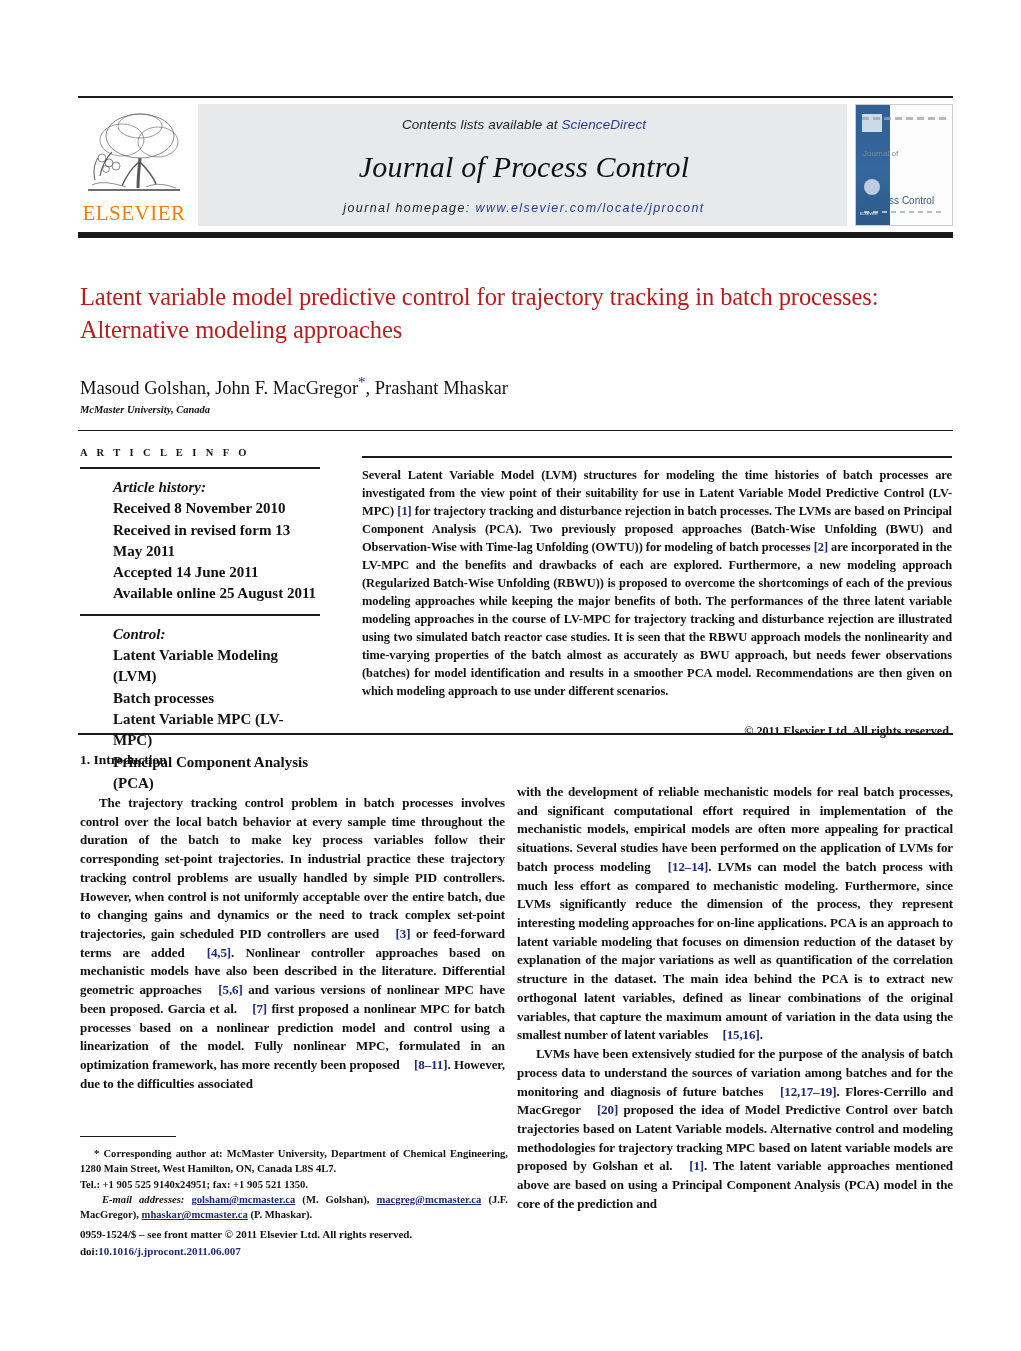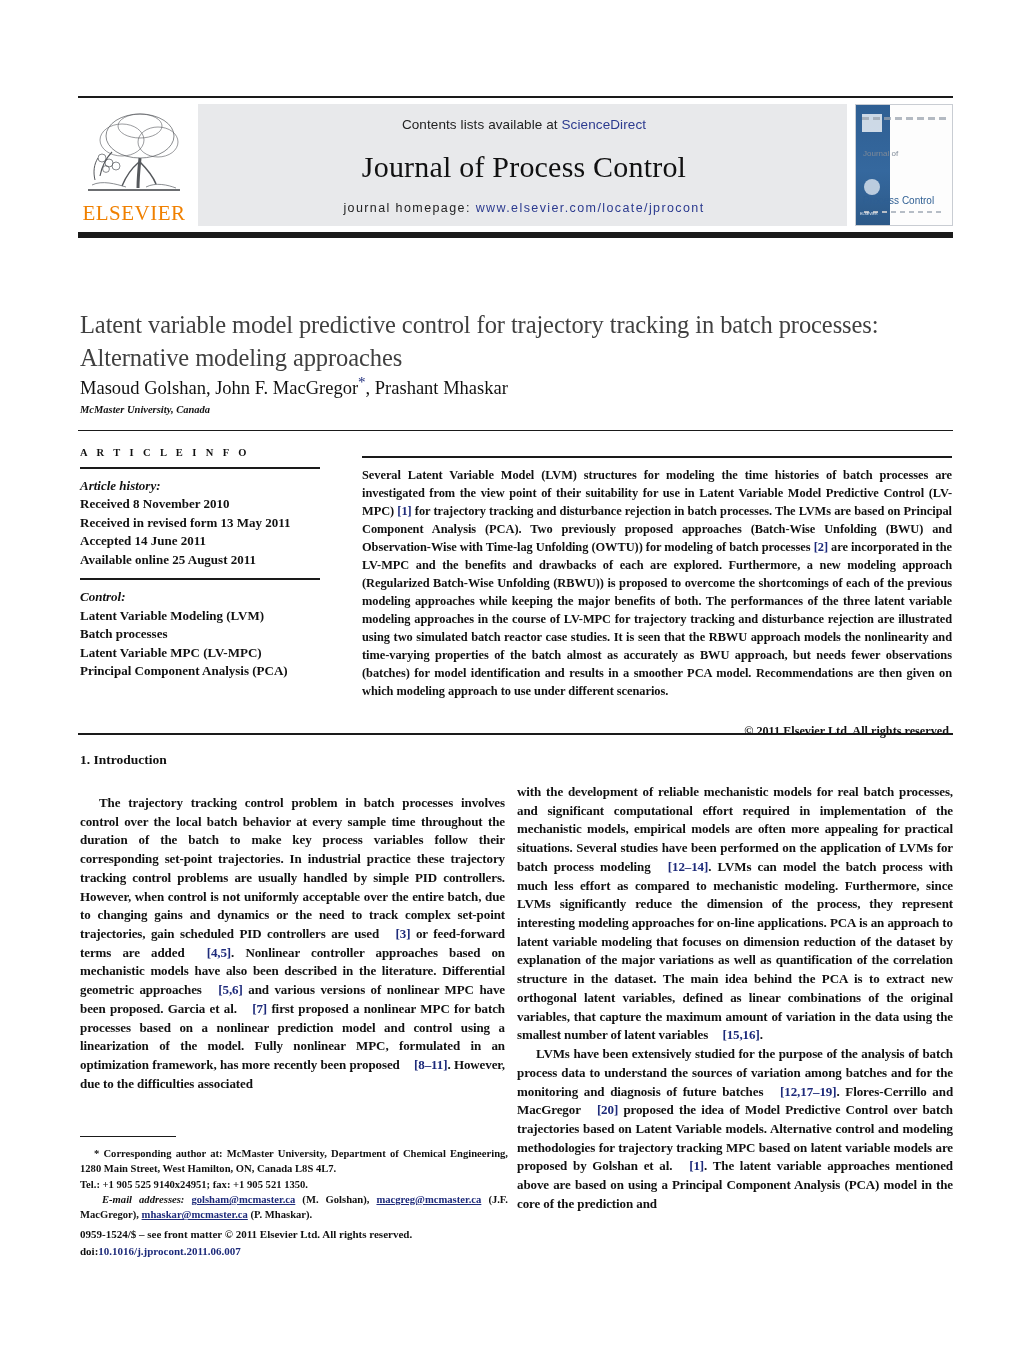--- a/index.html
+++ b/index.html
@@ -71,20 +71,21 @@
     flex: 1 1 auto;
     background: #e8e9eb;
     margin-left: 8px;
     margin-right: 8px;
     display: flex;
     flex-direction: column;
     align-items: center;
     justify-content: space-between;
     padding: 13px 0 11px 3px;
     box-sizing: border-box;
+    font-style: italic;
   }
   .contents-line {
     font-family: "Liberation Sans", sans-serif;
     font-size: 13.5px;
     color: #222;
     letter-spacing: 0.1px;
   }
   .contents-line .sd {
     color: #2b3a8f;
   }
@@ -180,23 +181,22 @@
   }
 
   
   .title {
     position: absolute;
     top: 281px;
     left: 80px;
     width: 860px;
     font-size: 24.5px;
     line-height: 1.33;
-    color: #404040;
+    color: #b91c1c;
     letter-spacing: -0.1px;
-    margin-top: 28px;
   }
   .authors {
     position: absolute;
     top: 374px;
     left: 80px;
     width: 860px;
     font-size: 18.5px;
     color: #111;
   }
   .authors .star { color: #1d2a7a; font-size: 15px; vertical-align: super; }
@@ -240,24 +240,25 @@
     letter-spacing: 3.4px;
     color: #111;
   }
   .rule {
     height: 2px;
     background: #1a1a1a;
     margin-top: 9px;
   }
   .meta-block {
     margin-top: 8px;
-    font-size: 13px;
+    font-size: 15px;
     line-height: 1.42;
     font-weight: bold;
     color: #111;
+    margin-left: 33px;
   }
   .meta-head {
     font-style: italic;
     font-weight: bold;
   }
   .abs-body {
     margin-top: 9px;
     font-size: 12.4px;
     line-height: 1.45;
     text-align: justify;

